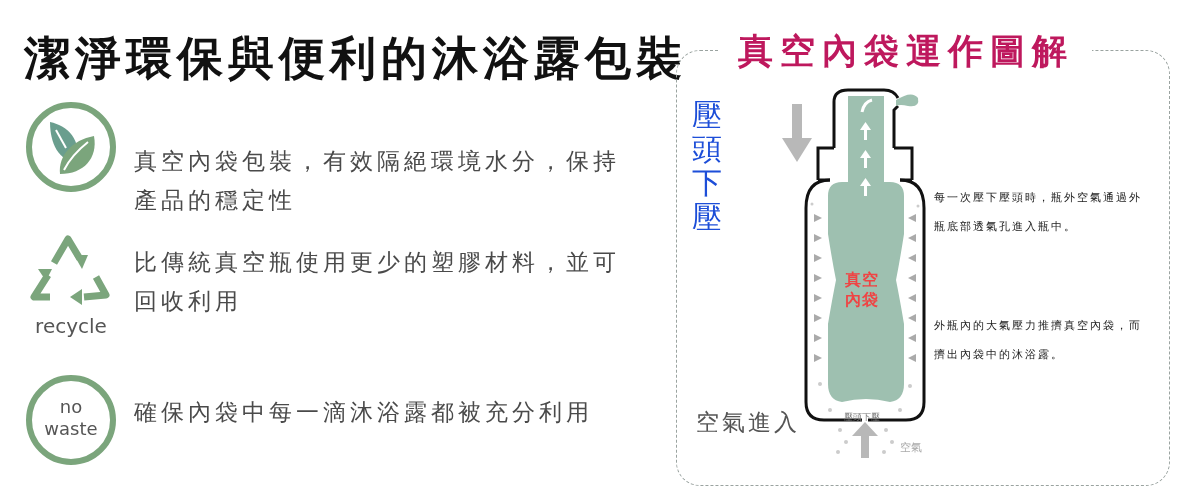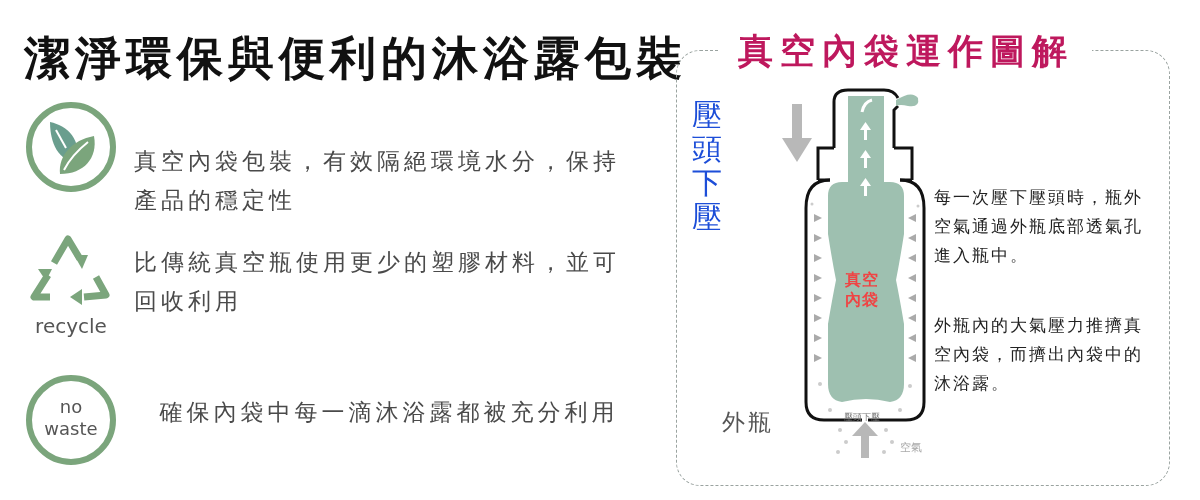--- a/index.html
+++ b/index.html
@@ -6,31 +6,31 @@
   body { width: 1200px; height: 500px; position: relative; overflow: hidden;
          font-family: "DejaVu Sans", "Liberation Sans", sans-serif; color: #555; }
   .left-title { position: absolute; left: 24px; top: 28px; font-size: 46px; font-weight: bold;
                 color: #111; letter-spacing: 5px; white-space: nowrap; }
   .feature { position: absolute; left: 24px; width: 620px; }
   .feature .icon { position: absolute; left: 0; top: 0; width: 94px; height: 94px; }
   .feature .text { position: absolute; left: 110px; font-size: 23px; line-height: 39px;
                    color: #4a4a4a; letter-spacing: 4px; width: 510px; }
   #f1 { top: 100px; } #f1 .text { top: 12px; margin-top: 30px; }
   #f2 { top: 225px; } #f2 .text { top: 18px; }
-  #f3 { top: 373px; } #f3 .text { top: 20px; text-align: center; }
+  #f3 { top: 373px; } #f3 .text { top: 20px; }
 
   .frame { position: absolute; left: 676px; top: 50px; width: 492px; height: 434px;
            border: 1.5px dashed #9aa3a0; border-radius: 24px; }
   .right-title { position: absolute; left: 720px; top: 28px; padding: 0 18px; background: #fff;
                  font-size: 35px; font-weight: bold; color: #be185d; letter-spacing: 7px; white-space: nowrap; }
   .press-label { position: absolute; left: 692px; top: 98px; font-size: 30px; line-height: 34px;
                  color: #1d4ed8; letter-spacing: 4px; width: 60px; }
   .air-in-label { position: absolute; left: 688px; top: 405px; font-size: 23px; line-height: 34px;
                   color: #555; letter-spacing: 3px; width: 120px; text-align: center; }
-  .explain { position: absolute; left: 934px; font-size: 17px; line-height: 29px; color: #222;
+  .explain { position: absolute; left: 934px; font-size: 11px; line-height: 29px; color: #222;
              letter-spacing: 2px; width: 220px; }
   #ex1 { top: 183px; } #ex2 { top: 311px; }
   .bag-label { position: absolute; left: 840px; top: 270px; font-size: 16px; font-weight: bold;
                color: #ef4444; line-height: 20px; width: 44px; text-align: center; letter-spacing: 1px; }
   .pressure-label { position: absolute; left: 844px; top: 411px; font-size: 9px; color: #777; }
   .air-label { position: absolute; left: 900px; top: 440px; font-size: 11px; color: #aaa; }
   svg { position: absolute; }
 </style>
 </head>
 <body>
@@ -155,17 +155,17 @@
 </svg>
 
 <div class="bag-label">
   <div>真空</div>
   <div>內袋</div>
 </div>
 <div class="pressure-label">壓頭下壓</div>
 <div class="air-label">空氣</div>
 
 <div class="air-in-label">
-  <div>外瓶</div>
+  <div>空氣進入</div>
 </div>
 
 <div class="explain" id="ex1">每一次壓下壓頭時，瓶外空氣通過外瓶底部透氣孔進入瓶中。</div>
 <div class="explain" id="ex2">外瓶內的大氣壓力推擠真空內袋，而擠出內袋中的沐浴露。</div>
 
 </body></html>

